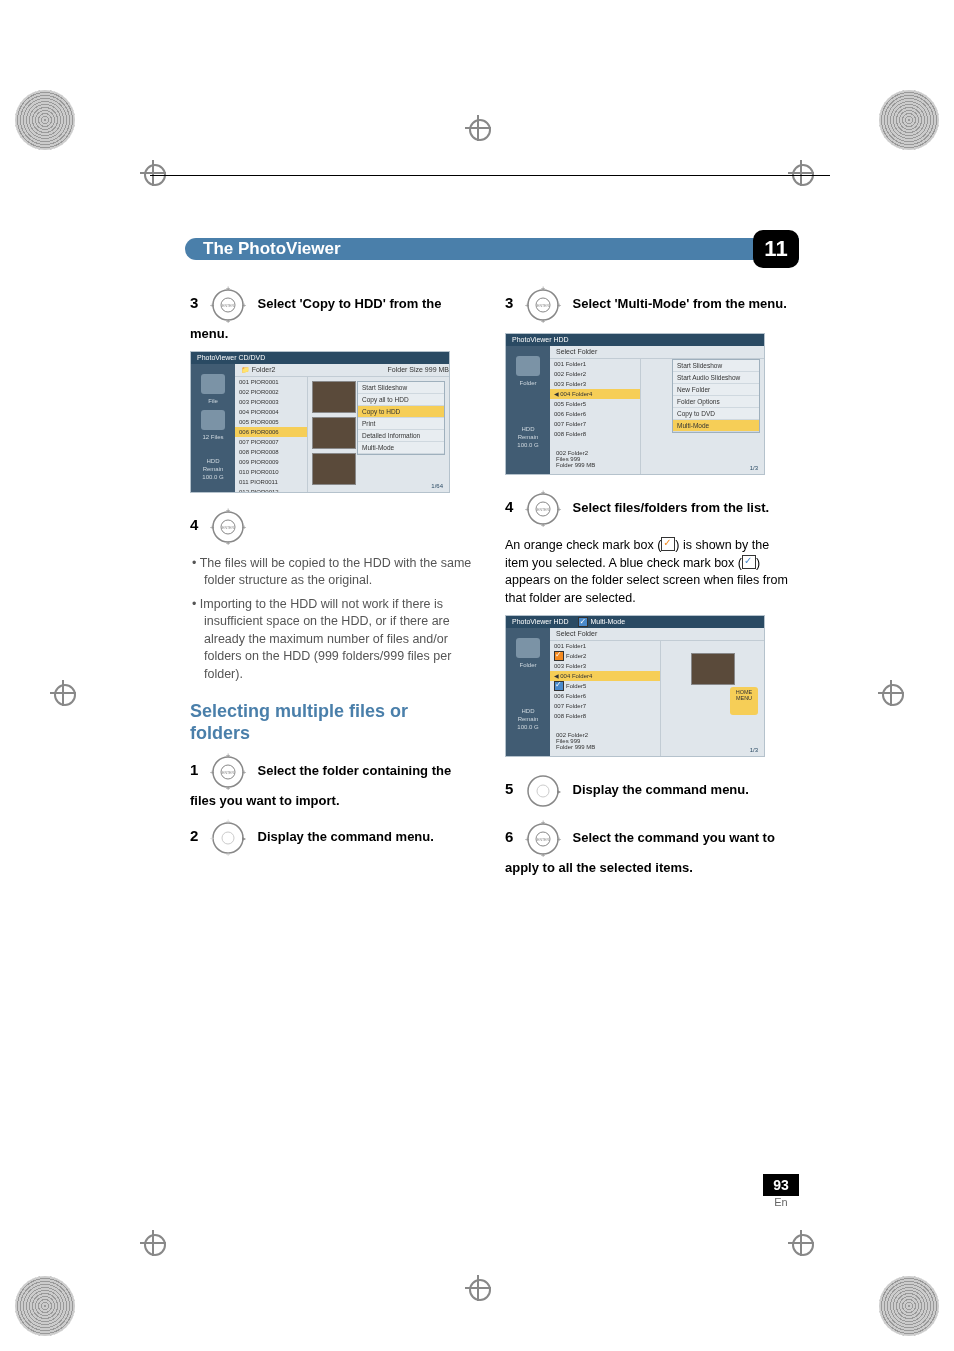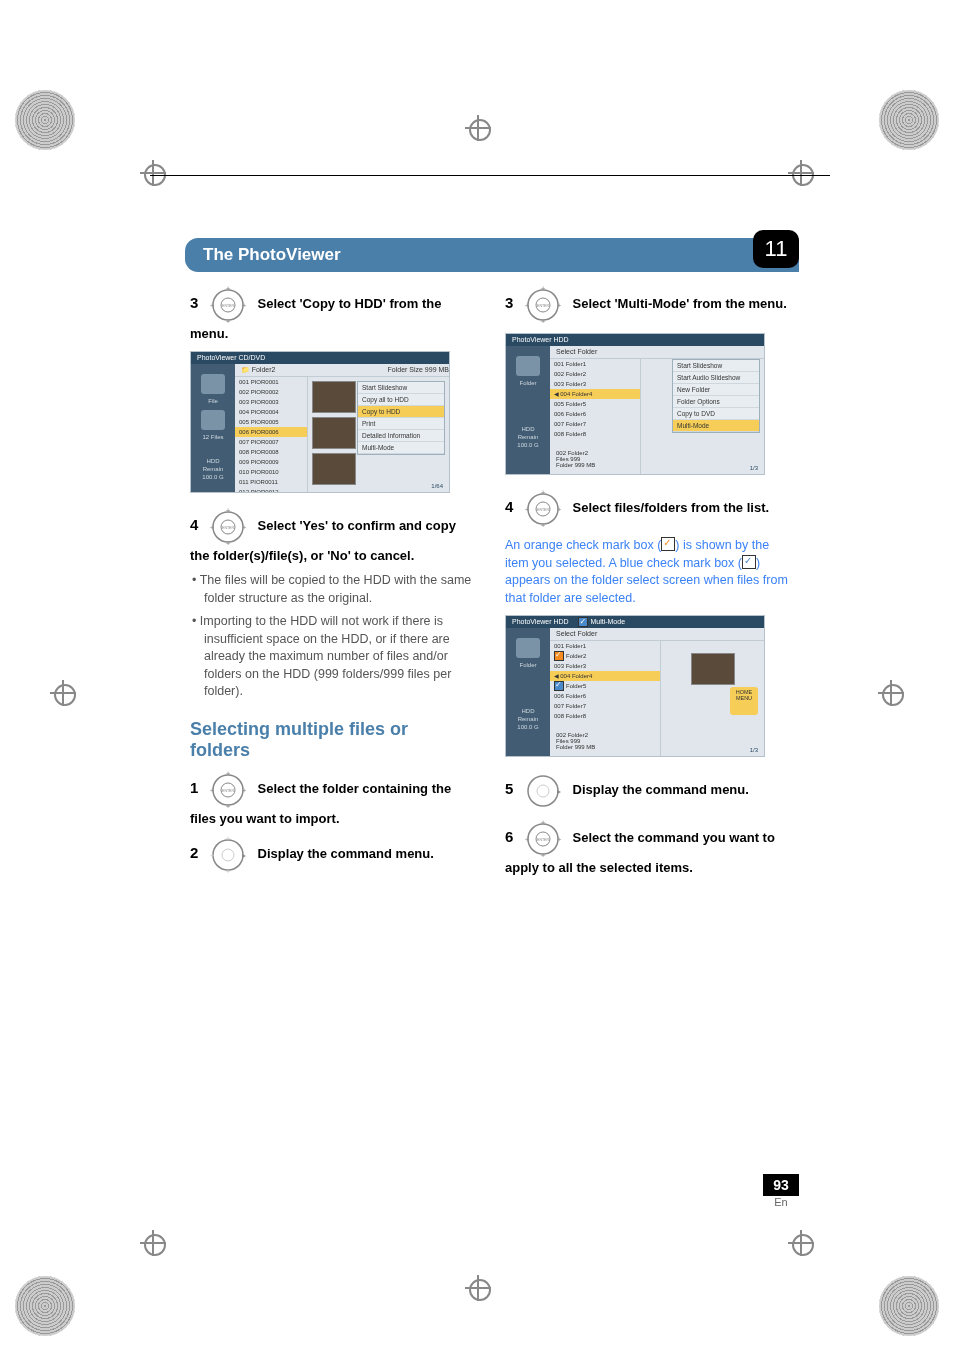--- a/index.html
+++ b/index.html
@@ -29,42 +29,42 @@
     left: 150px;
     width: 680px;
     border-top: 1px solid #000;
   }
   .title-bar {
     position: absolute;
     top: 238px;
     left: 185px;
     right: 155px;
     background: #4a7faa;
-    height: 34px;
+    height: 22px;
     border-radius: 13px 0 0 13px;
     display: flex;
     align-items: center;
   }
   .title-bar .label {
     color: #fff;
     font-weight: bold;
     font-size: 17px;
     padding-left: 18px;
   }
   .chapter-badge {
     position: absolute;
     right: 155px;
     top: 230px;
     width: 46px;
     height: 38px;
     background: #000;
     border-radius: 10px;
     color: #fff;
     font-size: 22px;
-    font-weight: normal;
+    font-weight: bold;
     display: flex;
     align-items: center;
     justify-content: center;
   }
   .content {
     position: absolute;
     top: 285px;
     left: 190px;
     width: 600px;
     display: flex;
@@ -84,21 +84,21 @@
     display: inline-block;
     width: 40px;
     height: 40px;
     vertical-align: middle;
     position: relative;
     margin: 0 6px;
   }
   .enter-pad svg { width: 40px; height: 40px; }
   .body-text {
     font-size: 12.5px;
-    color: #3b82f6;
+    color: #000000;
     line-height: 1.4;
     margin: 8px 0;
   }
   .bullet {
     font-size: 12.5px;
     color: #555;
     line-height: 1.4;
     margin: 6px 0 6px 14px;
     text-indent: -12px;
   }
@@ -344,21 +344,20 @@
           <svg viewBox="0 0 40 40">
               <circle cx="20" cy="20" r="15" fill="none" stroke="#888" stroke-width="1.5"></circle>
               <circle cx="20" cy="20" r="7" fill="none" stroke="#888"></circle>
               <text x="20" y="22" font-size="3.5" text-anchor="middle" fill="#888">ENTER</text>
               <text x="20" y="6" font-size="8" text-anchor="middle" fill="#888">+</text>
               <text x="20" y="39" font-size="8" text-anchor="middle" fill="#888">+</text>
               <text x="4" y="23" font-size="8" text-anchor="middle" fill="#888">+</text>
               <text x="36" y="23" font-size="8" text-anchor="middle" fill="#888">+</text>
             </svg>
         </span>
-        <b>Select 'Yes' to confirm and copy the folder(s)/file(s), or 'No' to cancel.</b>
       </div>
       <div id="left-bullets">
           <div class="bullet">The files will be copied to the HDD with the same folder structure as the original.</div>
           <div class="bullet">Importing to the HDD will not work if there is insufficient space on the HDD, or if there are already the maximum number of files and/or folders on the HDD (999 folders/999 files per folder).</div>
         </div>
 
       <h2 class="section">Selecting multiple files or folders</h2>
 
       <div class="step">
         <span class="stepnum">1</span>

